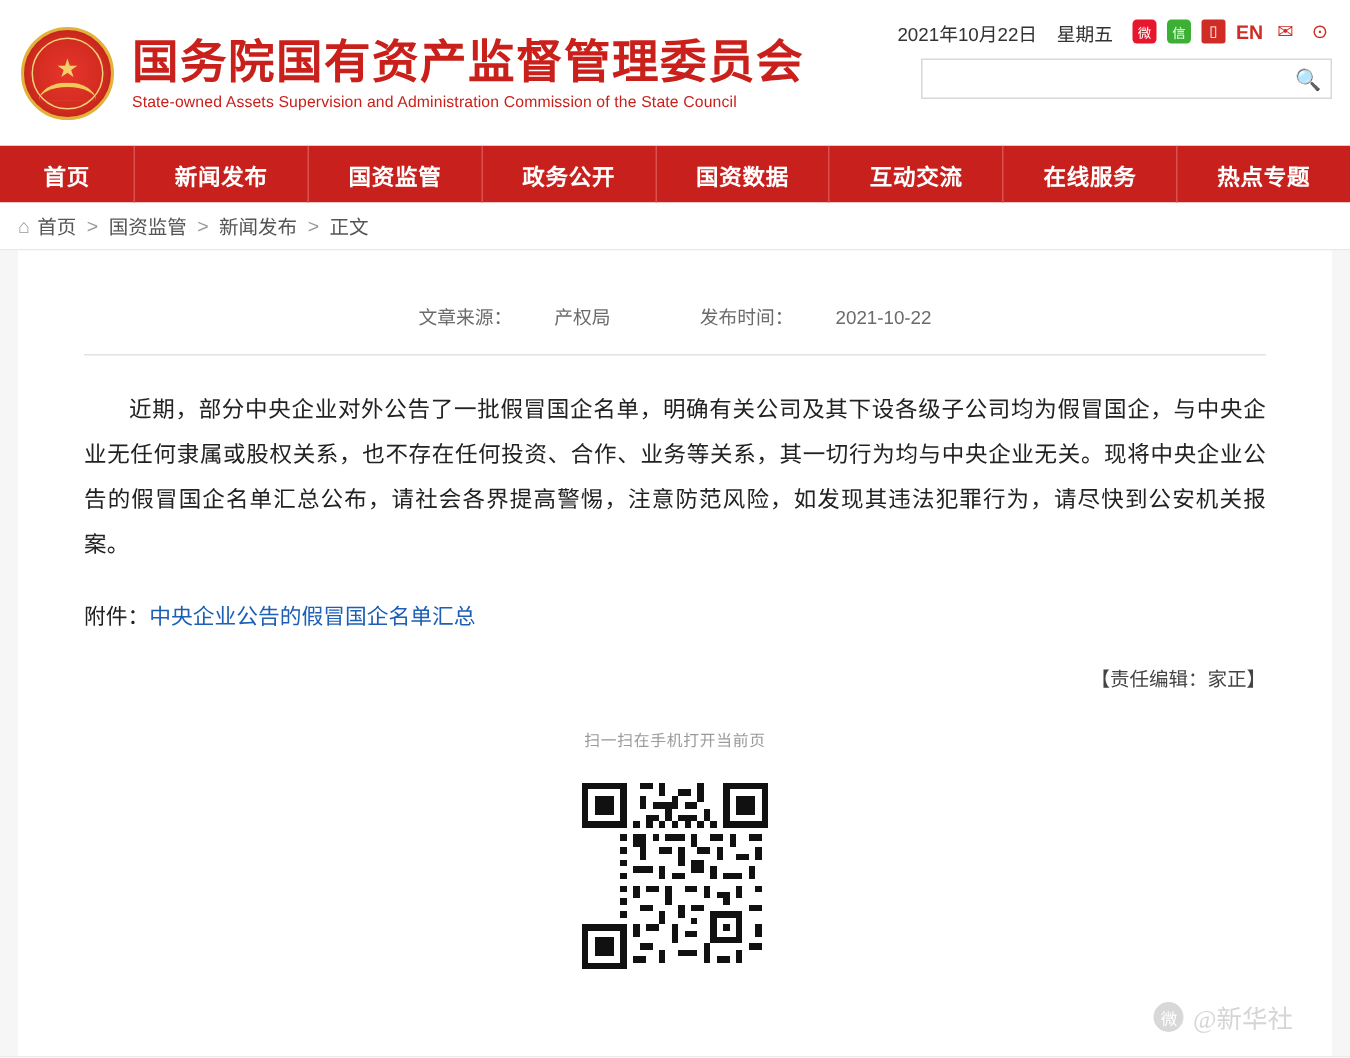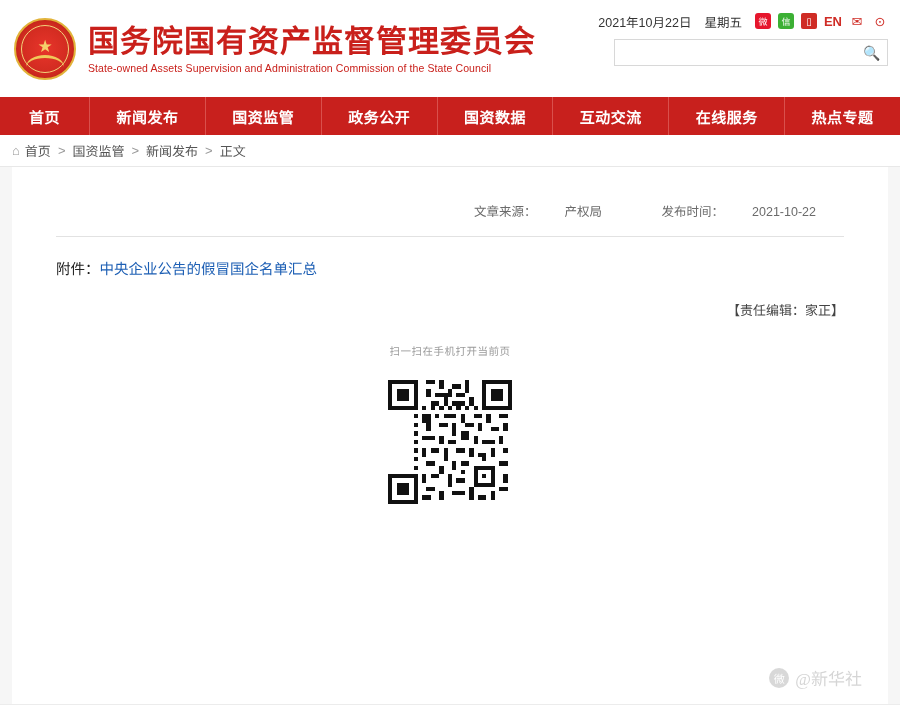--- a/index.html
+++ b/index.html
@@ -184,21 +184,21 @@
   .art-title {
     text-align: center;
     font-family: "Liberation Serif","DejaVu Serif", serif;
     font-size: 24px;
     color: #1c1c1c;
     font-weight: normal;
     margin: 0 0 22px 0;
     letter-spacing: 1px;
   }
   .art-meta {
-    text-align: right;
+    text-align: center;
     font-size: 12.5px;
     color: #6b6b6b;
     padding-bottom: 16px;
     border-bottom: 1px solid #e2e2e2;
   }
   .art-meta span { margin: 0 14px; }
   .art-body {
     margin-top: 22px;
     font-size: 15px;
     line-height: 30px;
@@ -326,20 +326,21 @@
   </div>
 
   <div class="content-wrap">
     <div class="article">
 
       <div class="art-meta">
         <span><span>文章来源：</span><span>产权局</span></span>
         <span><span>发布时间：</span><span>2021-10-22</span></span>
       </div>
 
+      <p class="art-body">近期，部分中央企业对外公告了一批假冒国企名单，明确有关公司及其下设各级子公司均为假冒国企，与中央企业无任何隶属或股权关系，也不存在任何投资、合作、业务等关系，其一切行为均与中央企业无关。现将中央企业公告的假冒国企名单汇总公布，请社会各界提高警惕，注意防范风险，如发现其违法犯罪行为，请尽快到公安机关报案。</p>
 
       <div class="attach">
         <span>附件：</span><a href="#">中央企业公告的假冒国企名单汇总</a>
       </div>
 
       <div class="editor">【责任编辑：家正】</div>
 
       <div class="qr-area">
         <div class="qr-hint">扫一扫在手机打开当前页</div>
         <svg class="qr" viewBox="0 0 29 29" shape-rendering="crispEdges">

